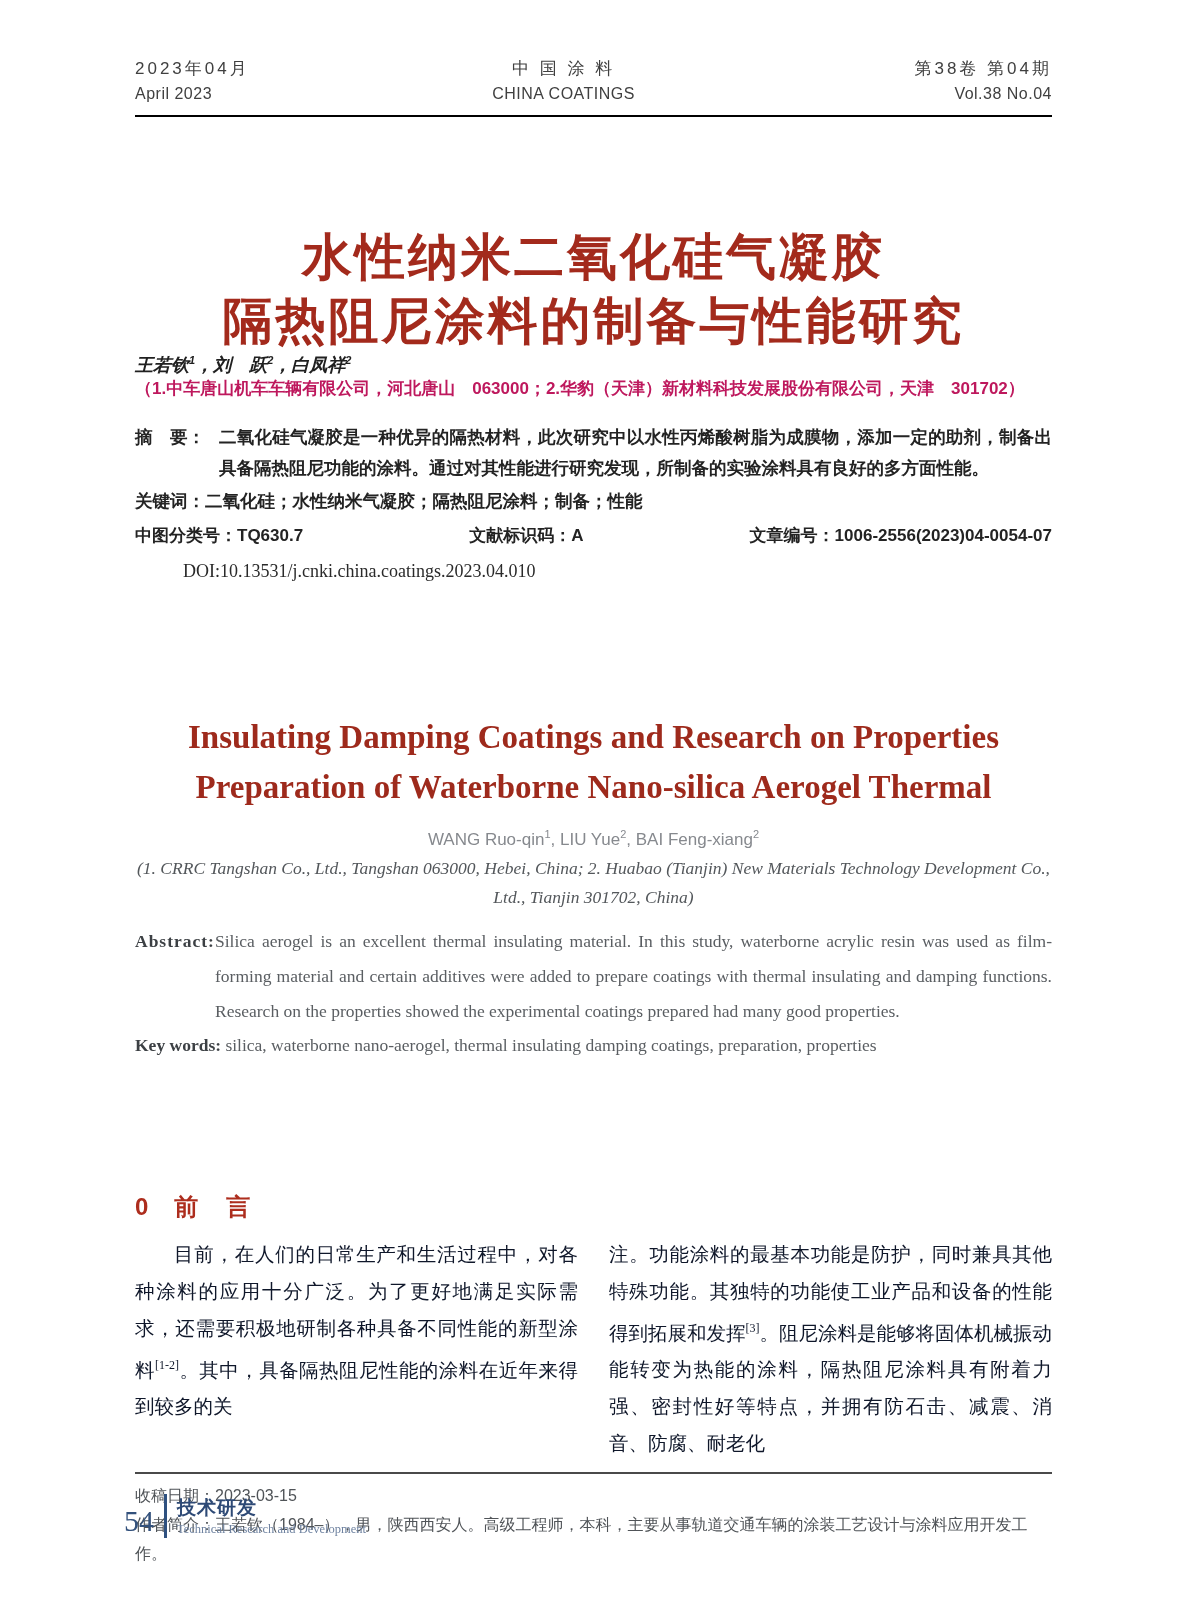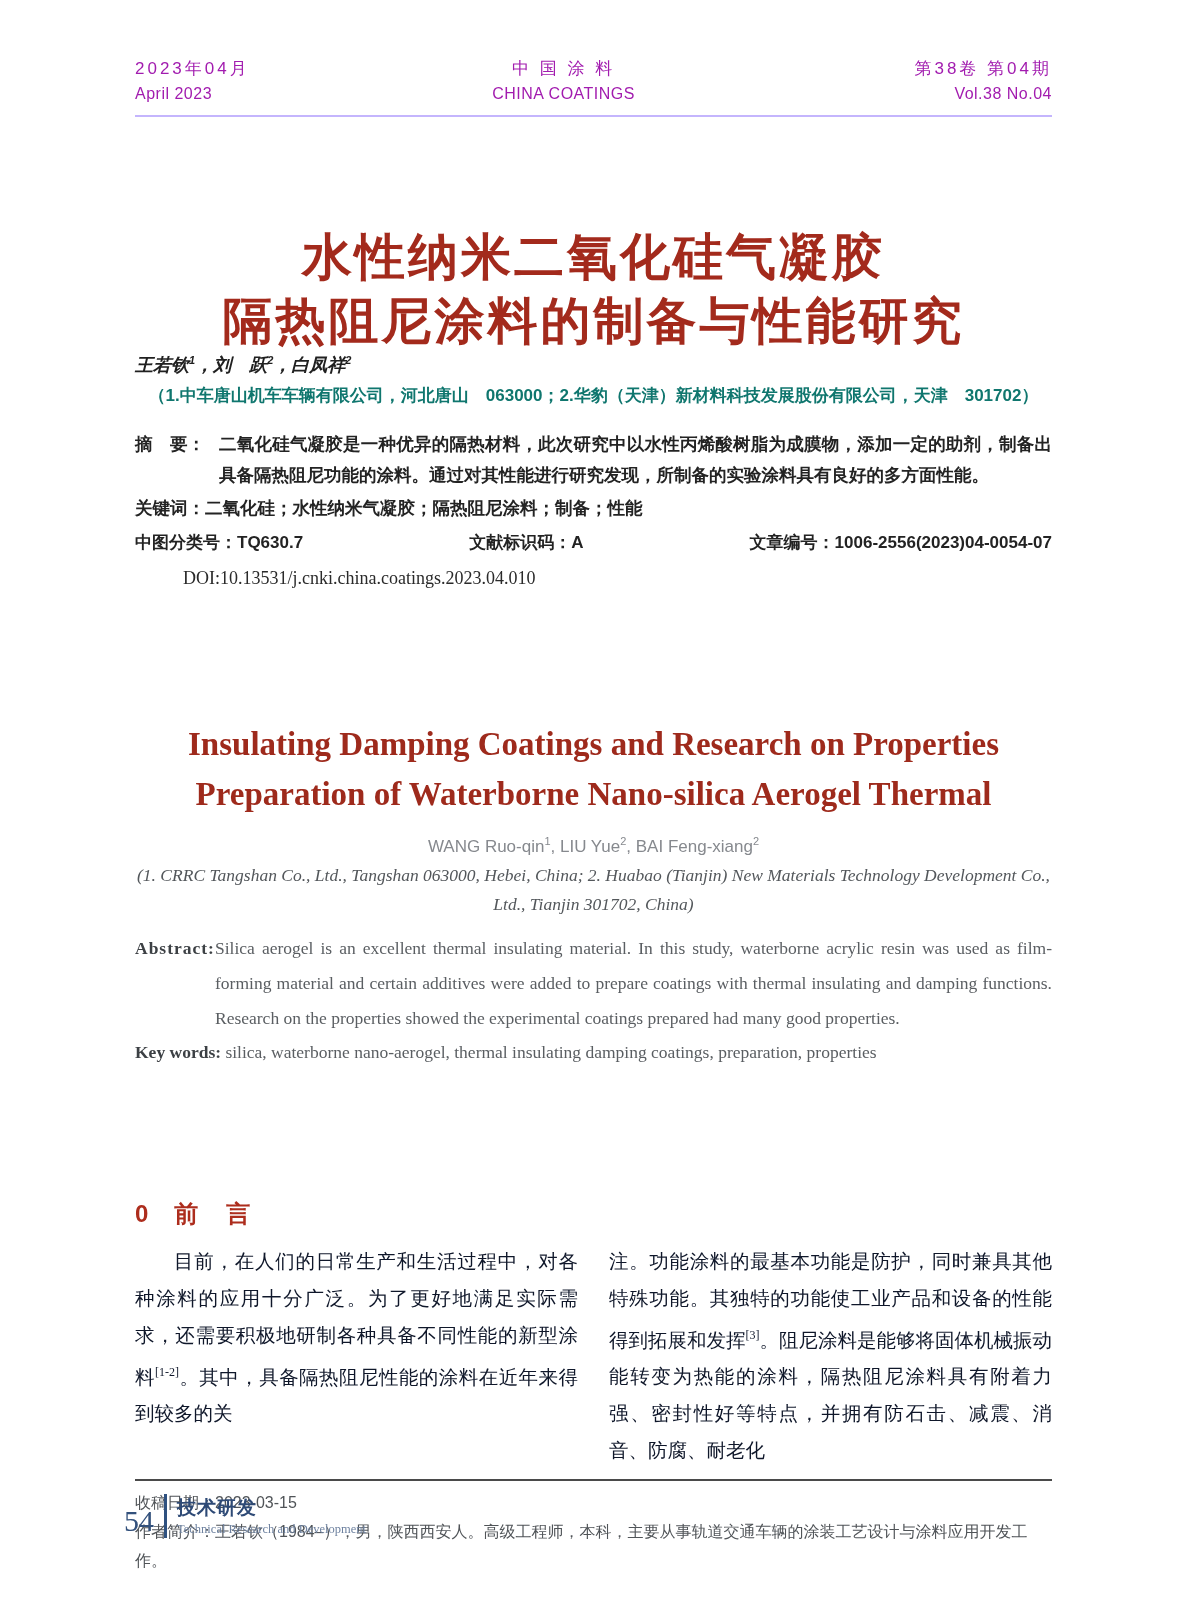--- a/index.html
+++ b/index.html
@@ -12,23 +12,23 @@
     font-family:"Liberation Sans","DejaVu Sans",sans-serif;
     color:#1a1a1a;
     overflow:hidden;
   }
   .content { padding:0 135px; }
 
   
   .jheader {
     margin-top:56px;
     display:flex; justify-content:space-between; align-items:flex-end;
-    border-bottom:2px solid #c4b5fd;
+    border-bottom:2px solid #000000;
     padding-bottom:9px;
-    color:#a21caf;
+    color:#404040;
     font-size:17px; line-height:25px;
   }
   .hcol.center { text-align:center; }
   .hcol.right  { text-align:right;margin-left:37px; }
   .hcol .zh { letter-spacing:3px; }
   .hcol .en { font-size:16px; letter-spacing:0.5px; }
 
   
   .title-zh {
     margin-top:108px;
@@ -39,23 +39,21 @@
     letter-spacing:3px;
   }
   .title-zh .tline { display:block; }
 
   .authors-zh {
     font-size:18px; font-weight:bold; color:#202020;font-style:italic;
   }
   .authors-zh sup { font-size:11px; }
 
   .affil-zh {
-    margin-top:7px;
-    text-align:center;
-    font-size:17px; font-weight:bold; color:#0f766e;
+    font-size:17px; font-weight:bold; color:#be185d;
   }
 
   
   .hang { position:relative; padding-left:84px; }
   .hang .hang-label { position:absolute; left:0; top:0; font-weight:bold; }
   .abs-zh {
     margin-top:22px;
     font-size:17.5px; line-height:31px;
     font-weight:600;
     color:#232323;

